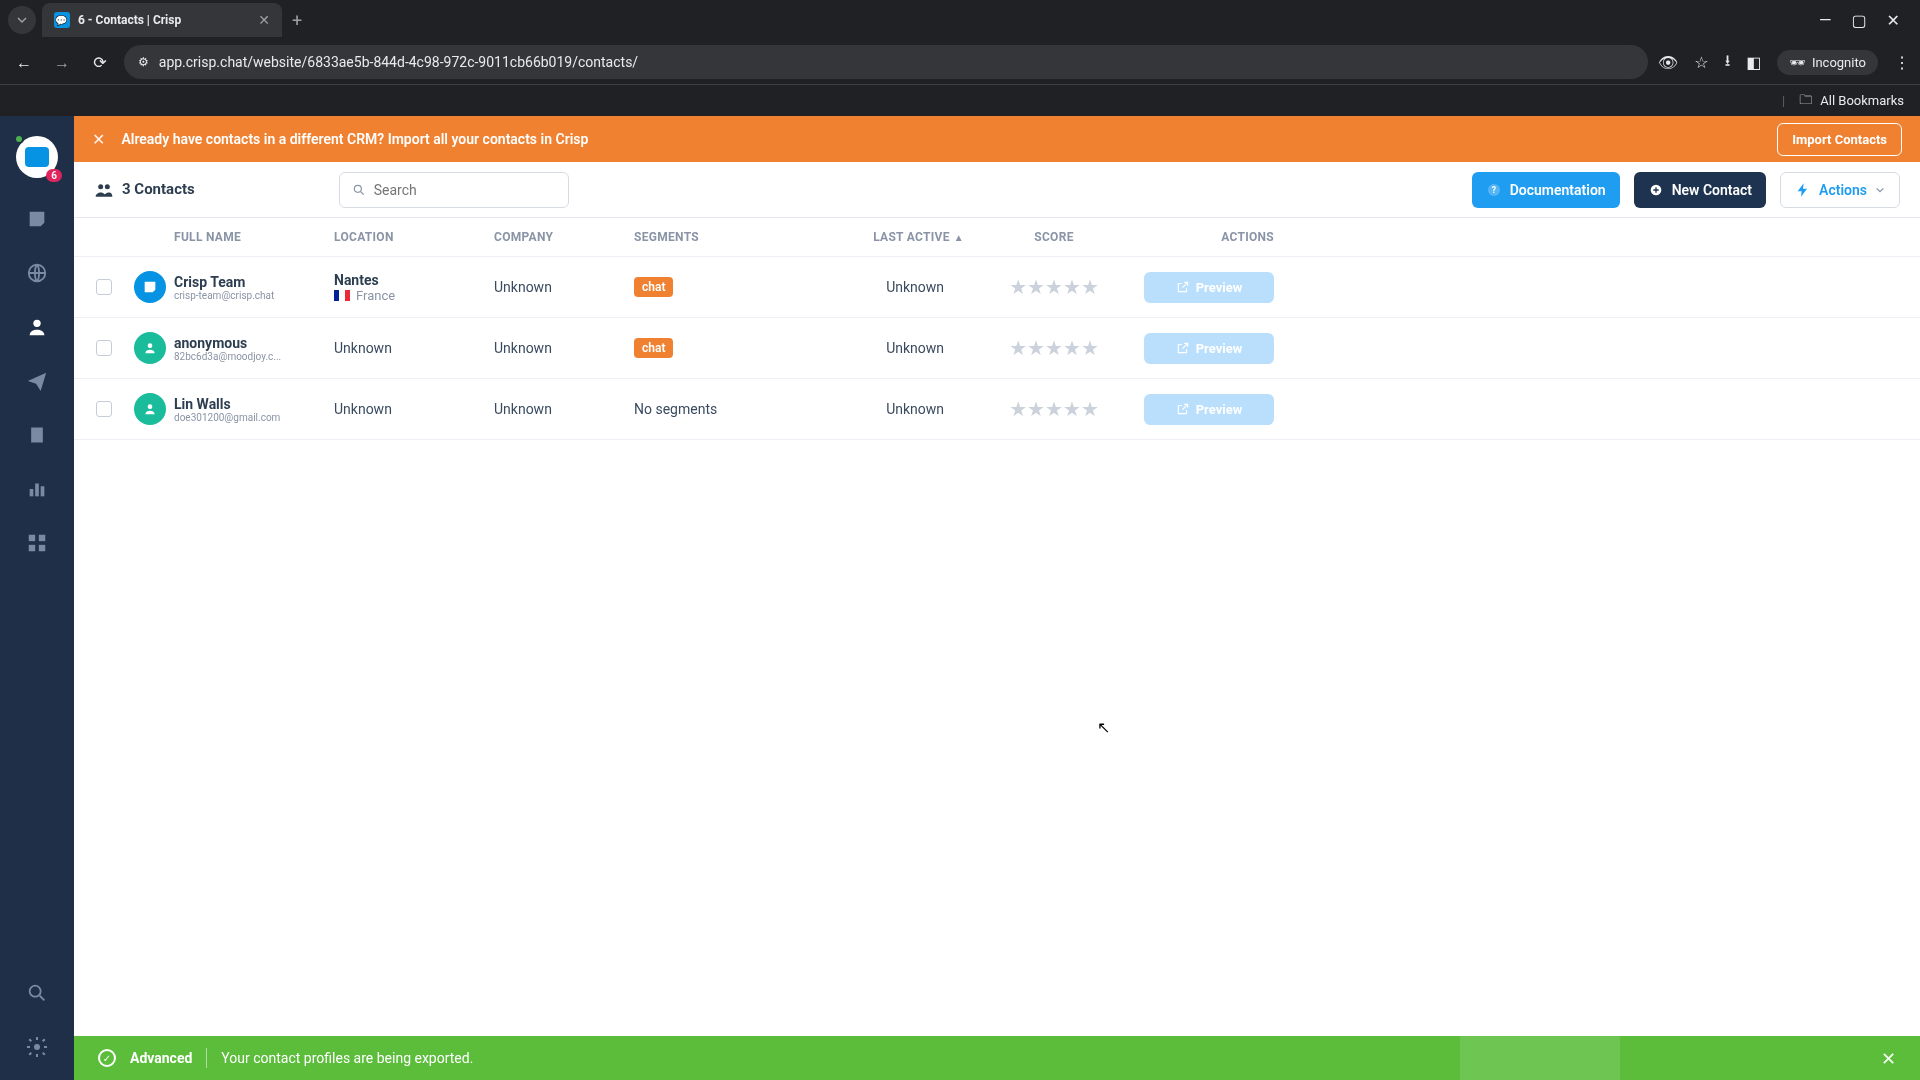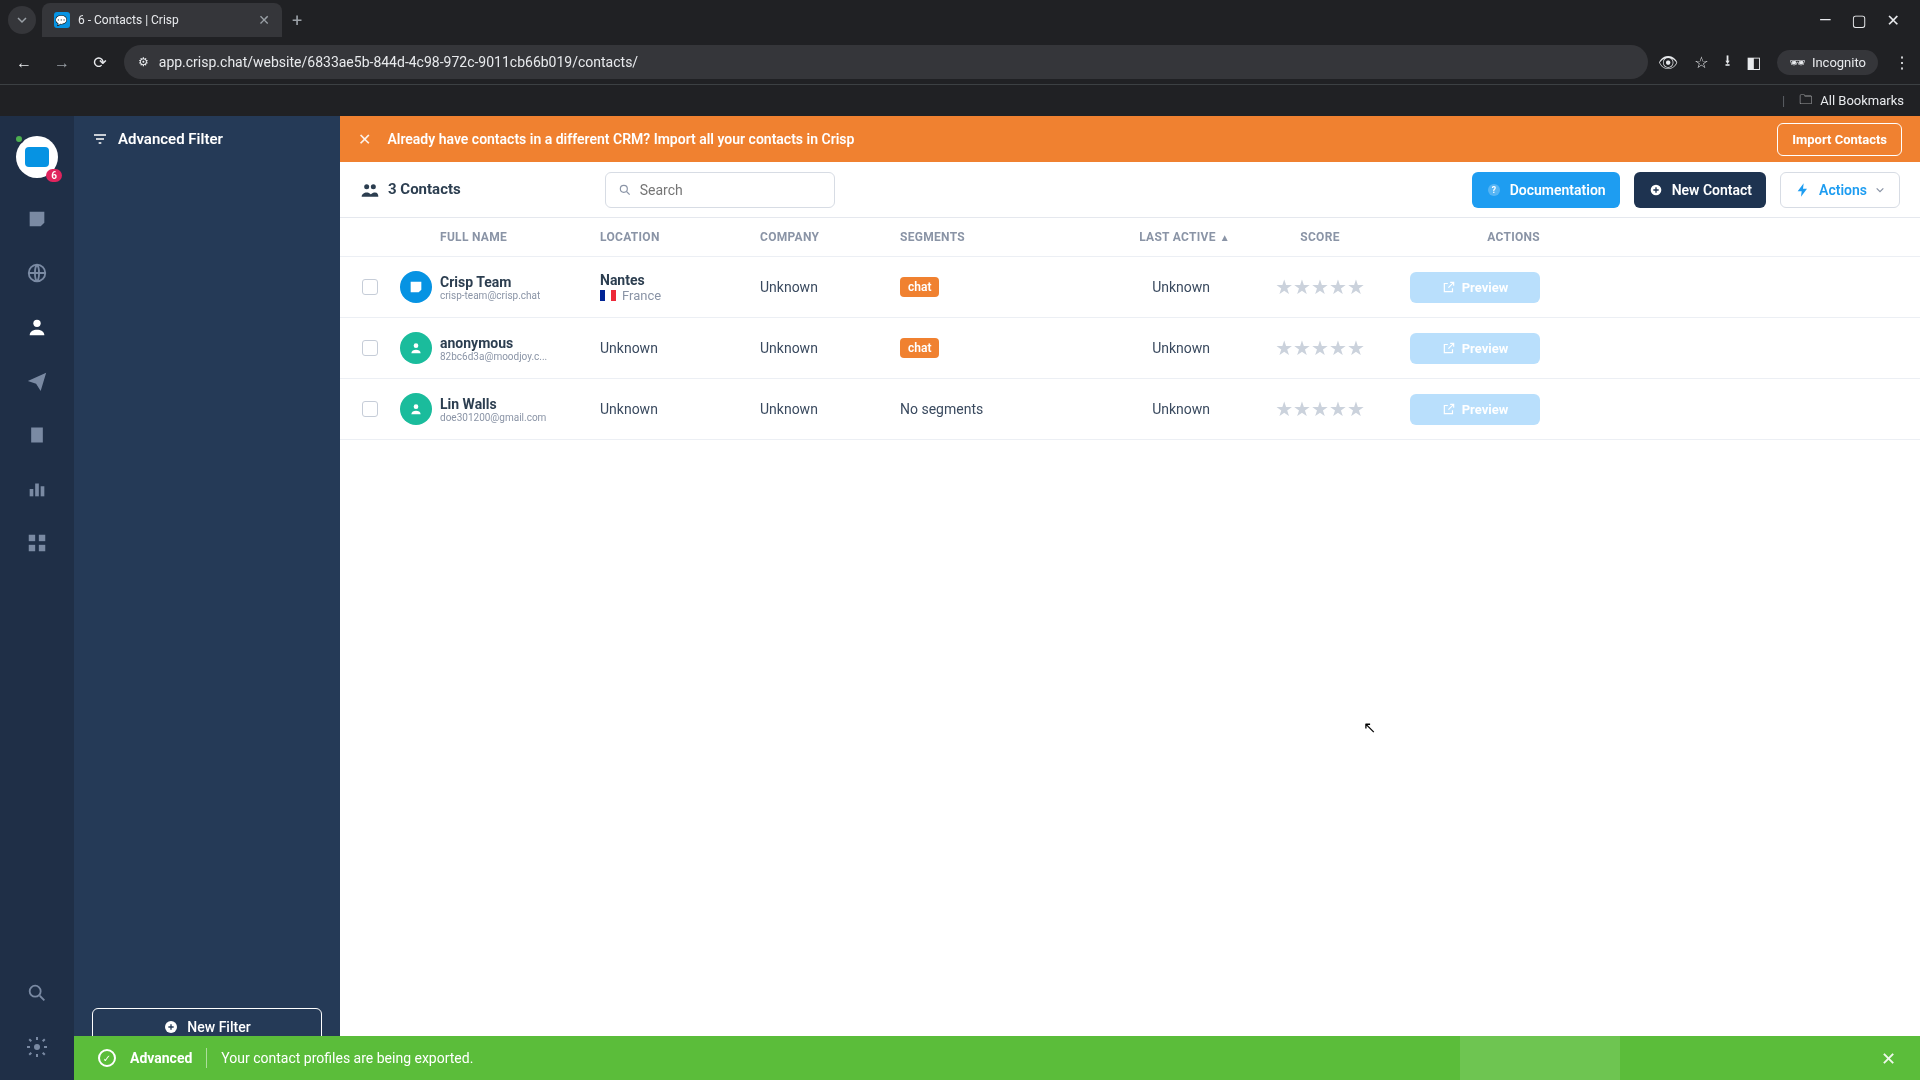--- a/index.html
+++ b/index.html
@@ -4,21 +4,21 @@
 <style>
 * { margin: 0; padding: 0; box-sizing: border-box; font-family: -apple-system, BlinkMacSystemFont, "Segoe UI", Roboto, sans-serif; }
 body { width: 1920px; height: 1080px; background: #202124; overflow: hidden; position: relative; }
 
 
 .browser-chrome { background: #202124; }
 .tab-bar { height: 40px; display: flex; align-items: center; padding: 0 8px; }
 .tab-dropdown { width: 28px; height: 28px; border-radius: 50%; background: #35363a; display: flex; align-items: center; justify-content: center; color: #9aa0a6; margin-right: 6px; }
 .tab { background: #35363a; height: 34px; border-radius: 8px 8px 0 0; display: flex; align-items: center; padding: 0 12px; min-width: 240px; color: #e8eaed; font-size: 12px; gap: 8px; }
 .tab .favicon { width: 16px; height: 16px; background: #0693e3; border-radius: 3px; display:flex; align-items:center; justify-content:center; font-size:10px; }
-.tab .tab-title { flex: 1; }
+.tab .tab-title { flex: 1; font-weight: bold; }
 .tab .tab-close { color: #9aa0a6; font-size: 14px; }
 .new-tab { color: #9aa0a6; font-size: 18px; margin-left: 10px; }
 .window-controls { margin-left: auto; display: flex; gap: 20px; color: #e8eaed; padding-right: 12px; }
 .addr-bar { height: 44px; display: flex; align-items: center; padding: 0 10px; gap: 10px; }
 .nav-btn { color: #9aa0a6; width: 28px; text-align: center; font-size: 16px; }
 .nav-btn.enabled { color: #e8eaed; }
 .url-field { flex: 1; background: #35363a; border-radius: 20px; height: 34px; display: flex; align-items: center; padding: 0 14px; color: #e8eaed; font-size: 14px; gap: 10px; }
 .addr-icons { display: flex; gap: 16px; color: #e8eaed; align-items: center; }
 .incognito-pill { background: #35363a; border-radius: 16px; padding: 5px 12px; display: flex; align-items: center; gap: 6px; font-size: 13px; }
 .bookmark-bar { height: 32px; display: flex; justify-content: flex-end; align-items: center; padding: 0 16px; color: #e8eaed; font-size: 13px; gap: 8px; border-top: 1px solid #3c4043 ; }
@@ -194,35 +194,20 @@
         </div>
       <div class="rail-icon">
           <svg width="24" height="24" viewBox="0 0 24 24">
             <circle cx="12" cy="12" r="3" fill="currentColor"></circle>
             <path d="M12 2v3M12 19v3M4.2 4.2l2.1 2.1M17.7 17.7l2.1 2.1M2 12h3M19 12h3M4.2 19.8l2.1-2.1M17.7 6.3l2.1-2.1" stroke="currentColor" stroke-width="2"></path>
           </svg>
         </div>
     </div>
   </div>
 
-  <div class="filter-panel">
-    <div class="filter-header">
-      <svg width="16" height="16" viewBox="0 0 24 24">
-          <path d="M3 6h18M6 12h12M10 18h4" stroke="#fff" stroke-width="2"></path>
-        </svg>
-      <span>Advanced Filter</span>
-    </div>
-    <div class="new-filter-btn">
-      <svg width="16" height="16" viewBox="0 0 24 24">
-          <circle cx="12" cy="12" r="9" fill="#fff"></circle>
-          <path d="M12 8v8M8 12h8" stroke="#253a57" stroke-width="2"></path>
-        </svg>
-      <span>New Filter</span>
-    </div>
-  </div>
 
   <div class="main">
     <div class="banner">
       <span class="close">✕</span>
       <span class="msg">Already have contacts in a different CRM? Import all your contacts in Crisp</span>
       <span class="import-btn">Import Contacts</span>
     </div>
 
     <div class="toolbar">
       <div class="contacts-count">

